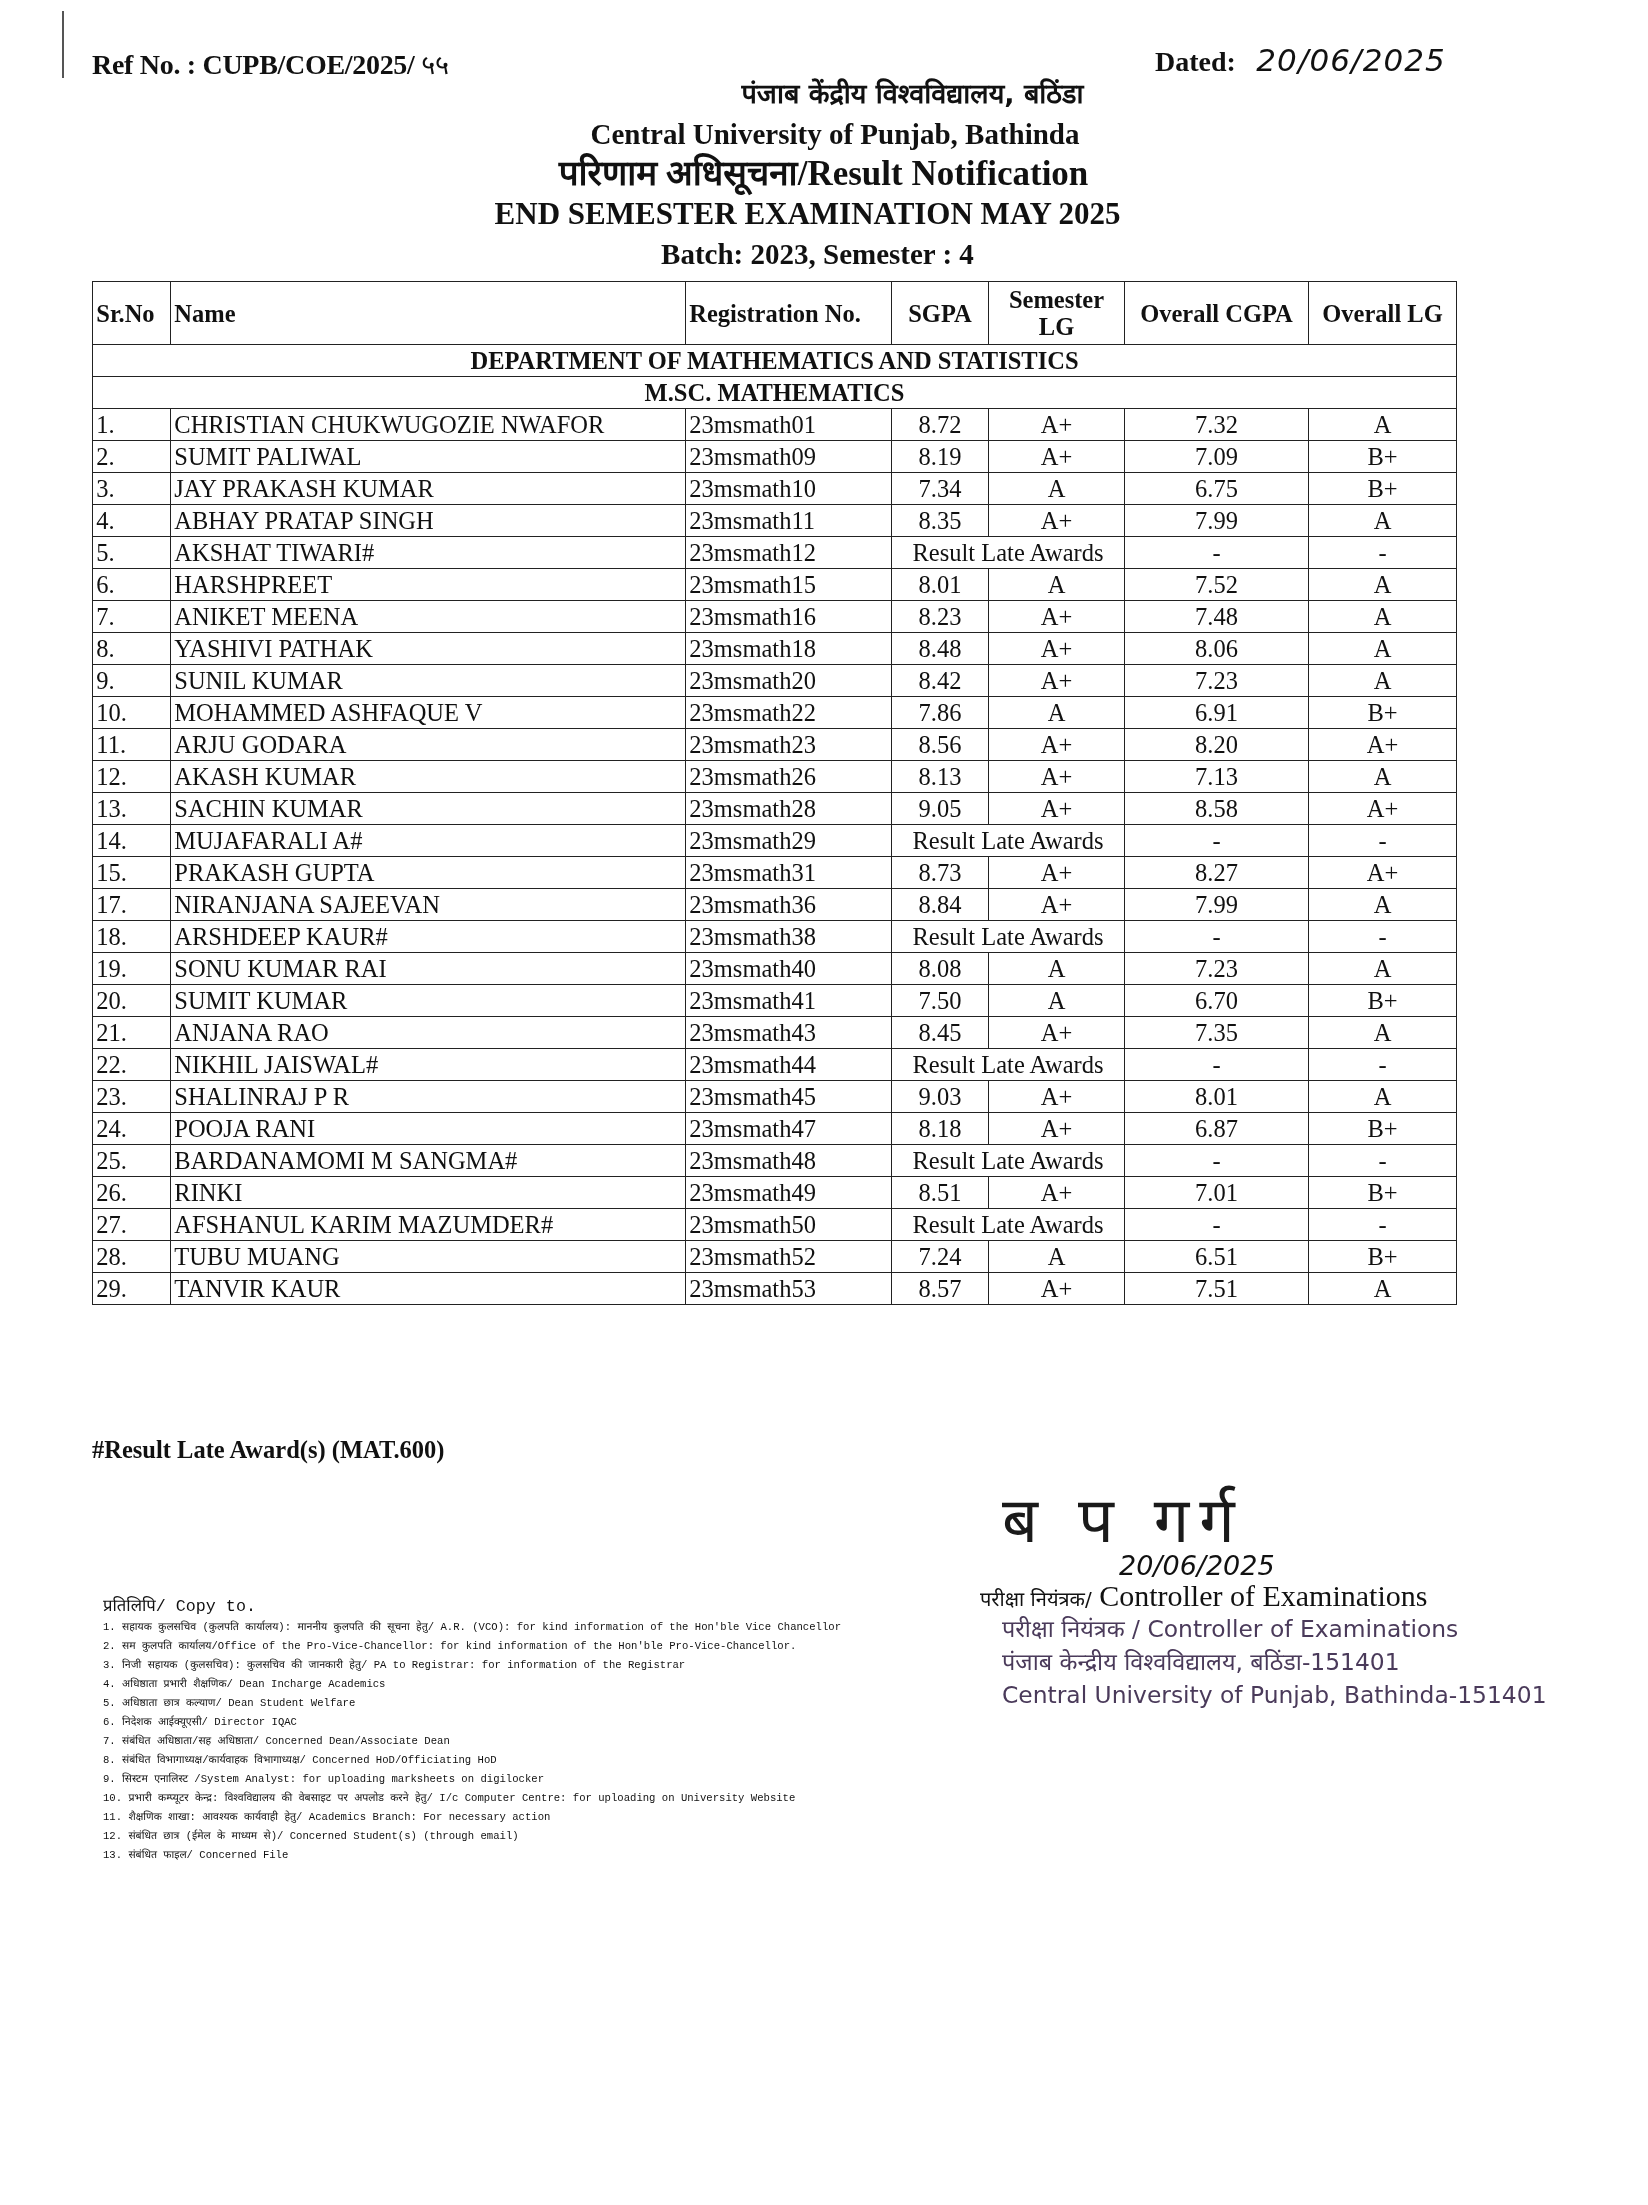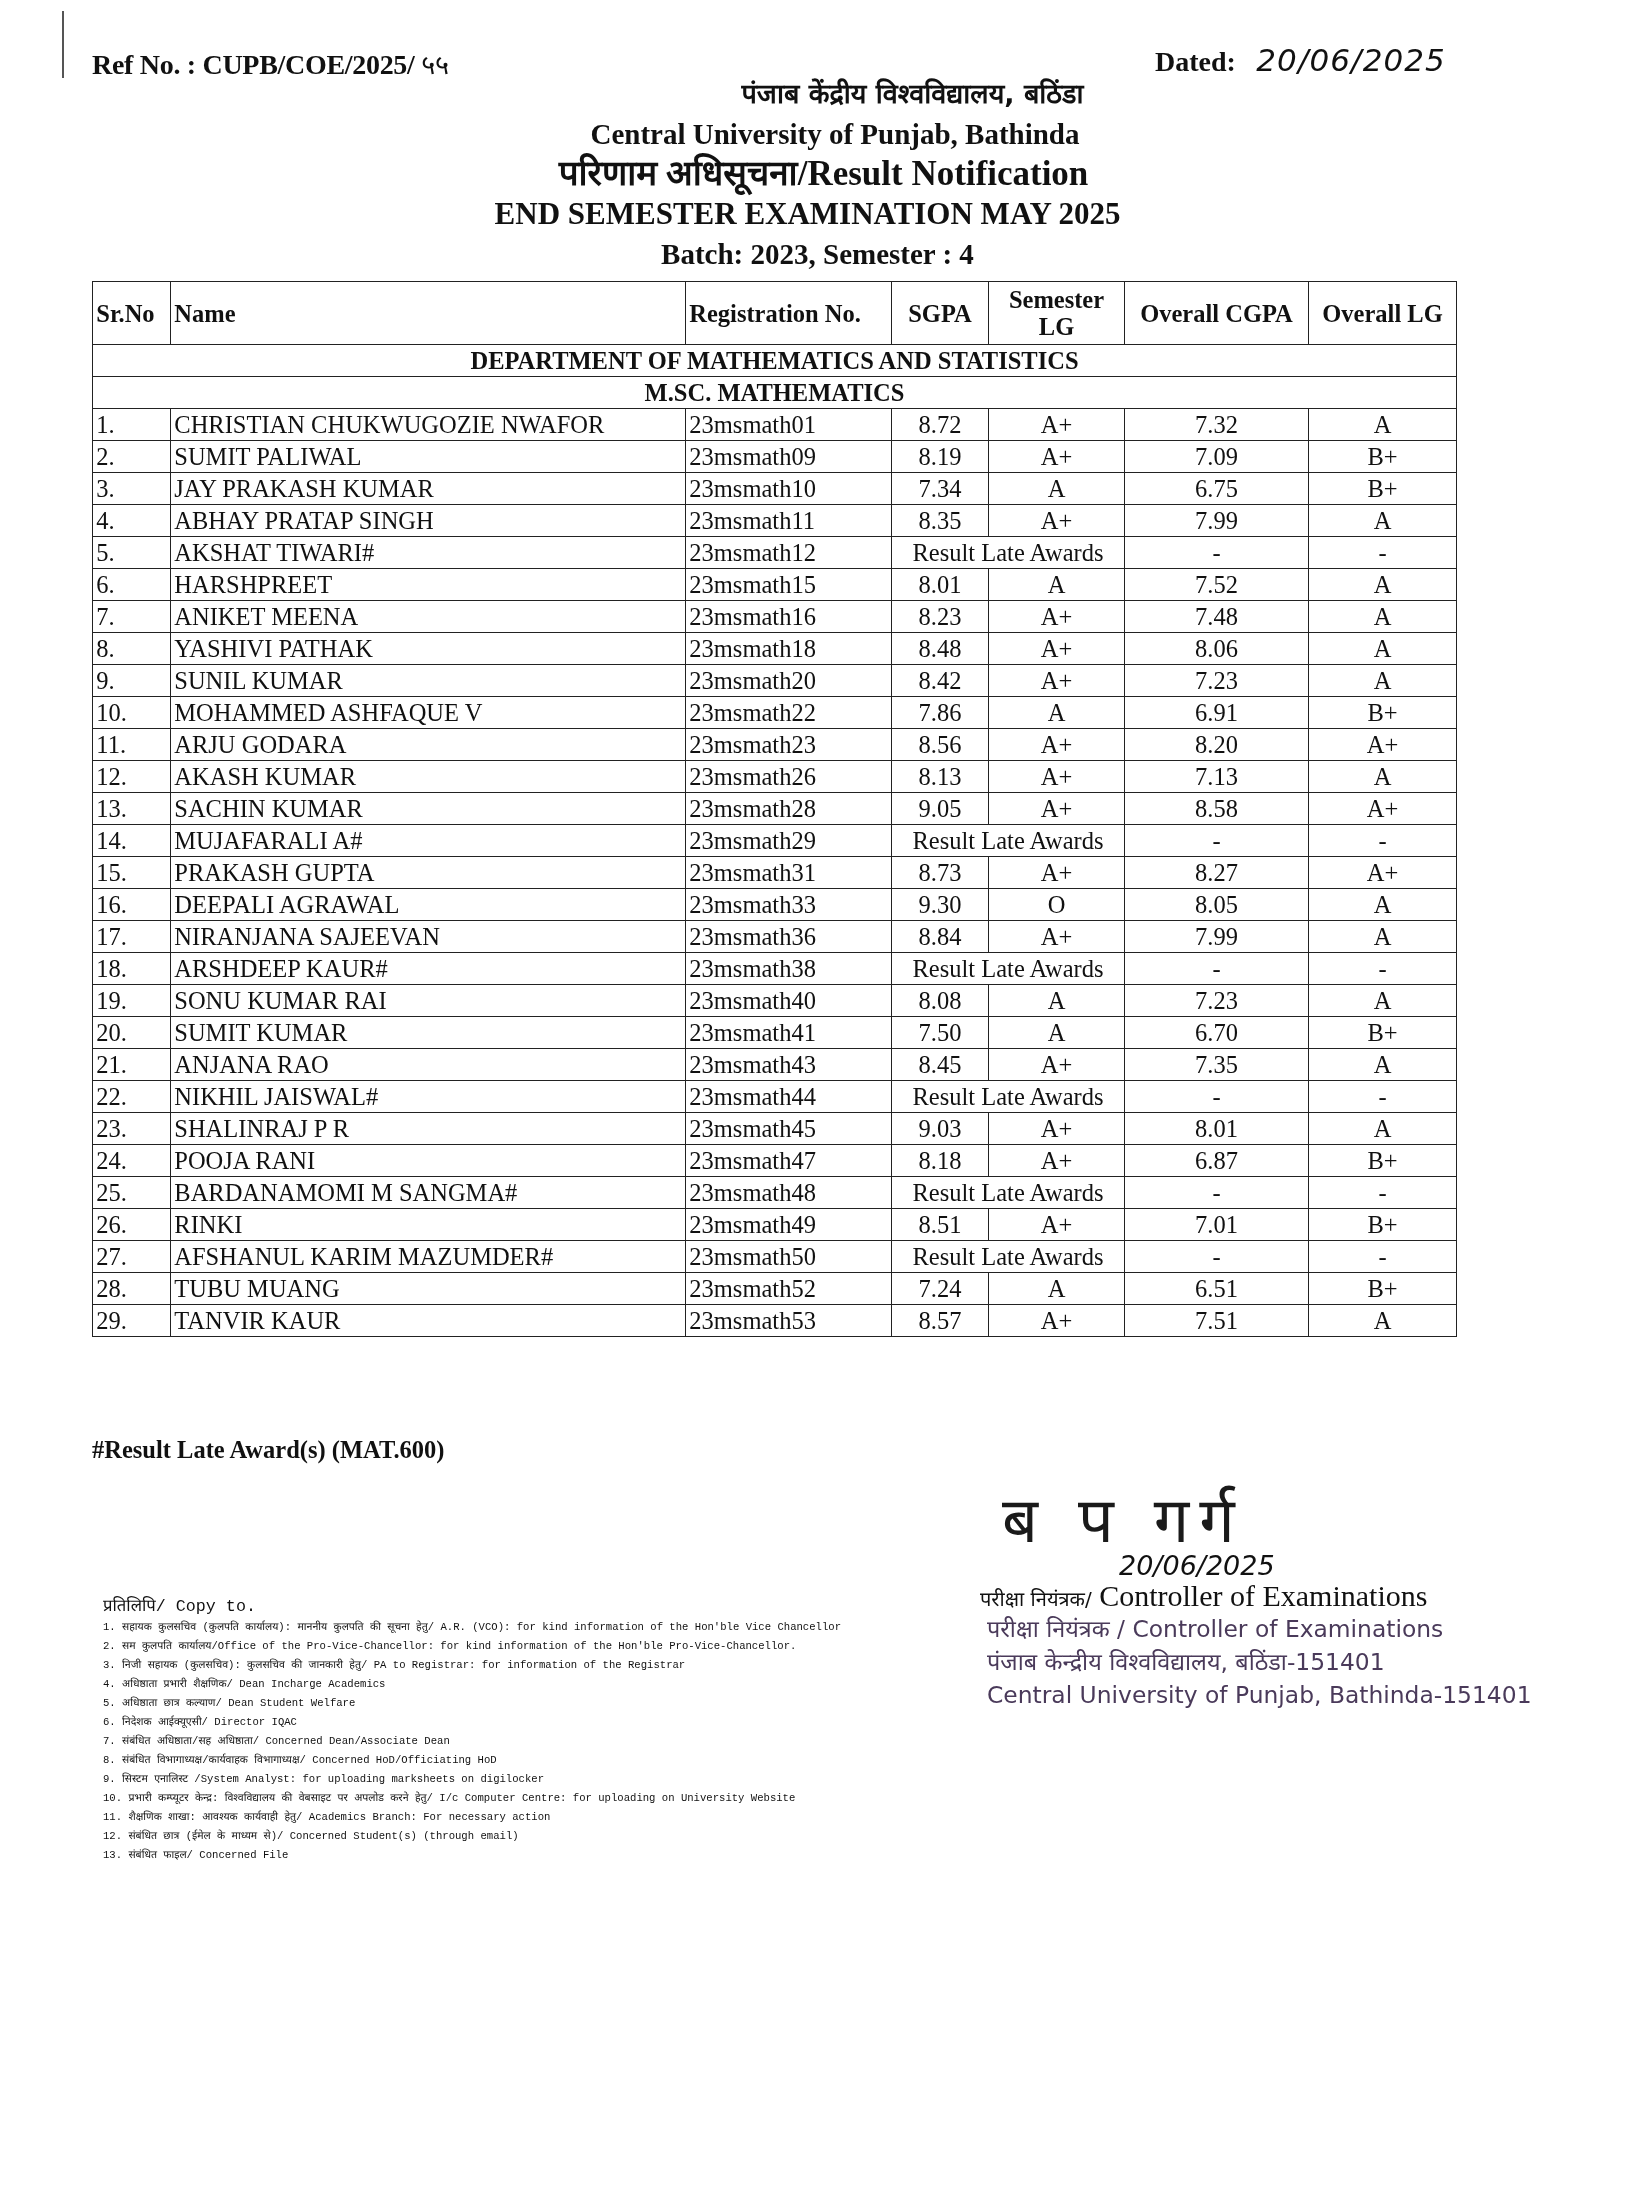--- a/index.html
+++ b/index.html
@@ -38,21 +38,21 @@
 
   .footnote { left: 92px; top: 1436px; font-size: 24.5px; font-weight: bold; }
   .copy { left: 83px; top: 1593px; font-family: Liberation Mono, monospace; margin-left: 20px; }
   .copy .copy-title { font-size: 16.7px; margin-bottom: 2.2px; }
   .copy .copy-item { font-size: 10.6px; line-height: 19px; }
   .sign { left: 980px; top: 1475px; width: 523px; }
   .sign .scrawl { font-family: "DejaVu Sans", sans-serif; font-size: 63px; color: #1a1a1a; margin-left: 22px; letter-spacing: 10px; }
   .sign .sigdate { font-family: "DejaVu Sans", sans-serif; font-style: italic; font-size: 27px; margin-left: 139px; margin-top: -10px; }
   .sign .ctrl { font-size: 30px; margin-top: -2.2px; white-space: nowrap; }
   .sign .ctrl .hi { font-family: "DejaVu Sans", sans-serif; font-size: 20px; }
-  .stamp { color: #4a3a5a; font-family: "DejaVu Sans", sans-serif; font-size: 23.4px; line-height: 33px; margin-left: 7px; white-space: nowrap; }
+  .stamp { color: #4a3a5a; font-family: "DejaVu Sans", sans-serif; font-size: 23.4px; line-height: 33px; margin-left: 22px; white-space: nowrap; }
 </style>
 </head>
 <body>
 
 <div class="abs edge-line"></div>
 
 <div class="abs ref">
   <span>Ref No. : CUPB/COE/2025/</span>
   <span class="hand">५५</span>
 </div>
@@ -225,29 +225,20 @@
       <tr>
         <td class="left">15.</td>
         <td class="left">PRAKASH GUPTA</td>
         <td class="left">23msmath31</td>
         <td class="center">8.73</td>
         <td class="center">A+</td>
         <td class="center">8.27</td>
         <td class="center">A+</td>
       </tr>
       <tr>
-        <td class="left">16.</td>
-        <td class="left">DEEPALI AGRAWAL</td>
-        <td class="left">23msmath33</td>
-        <td class="center">9.30</td>
-        <td class="center">O</td>
-        <td class="center">8.05</td>
-        <td class="center">A</td>
-      </tr>
-      <tr>
         <td class="left">17.</td>
         <td class="left">NIRANJANA SAJEEVAN</td>
         <td class="left">23msmath36</td>
         <td class="center">8.84</td>
         <td class="center">A+</td>
         <td class="center">7.99</td>
         <td class="center">A</td>
       </tr>
       <tr>
         <td class="left">18.</td>

